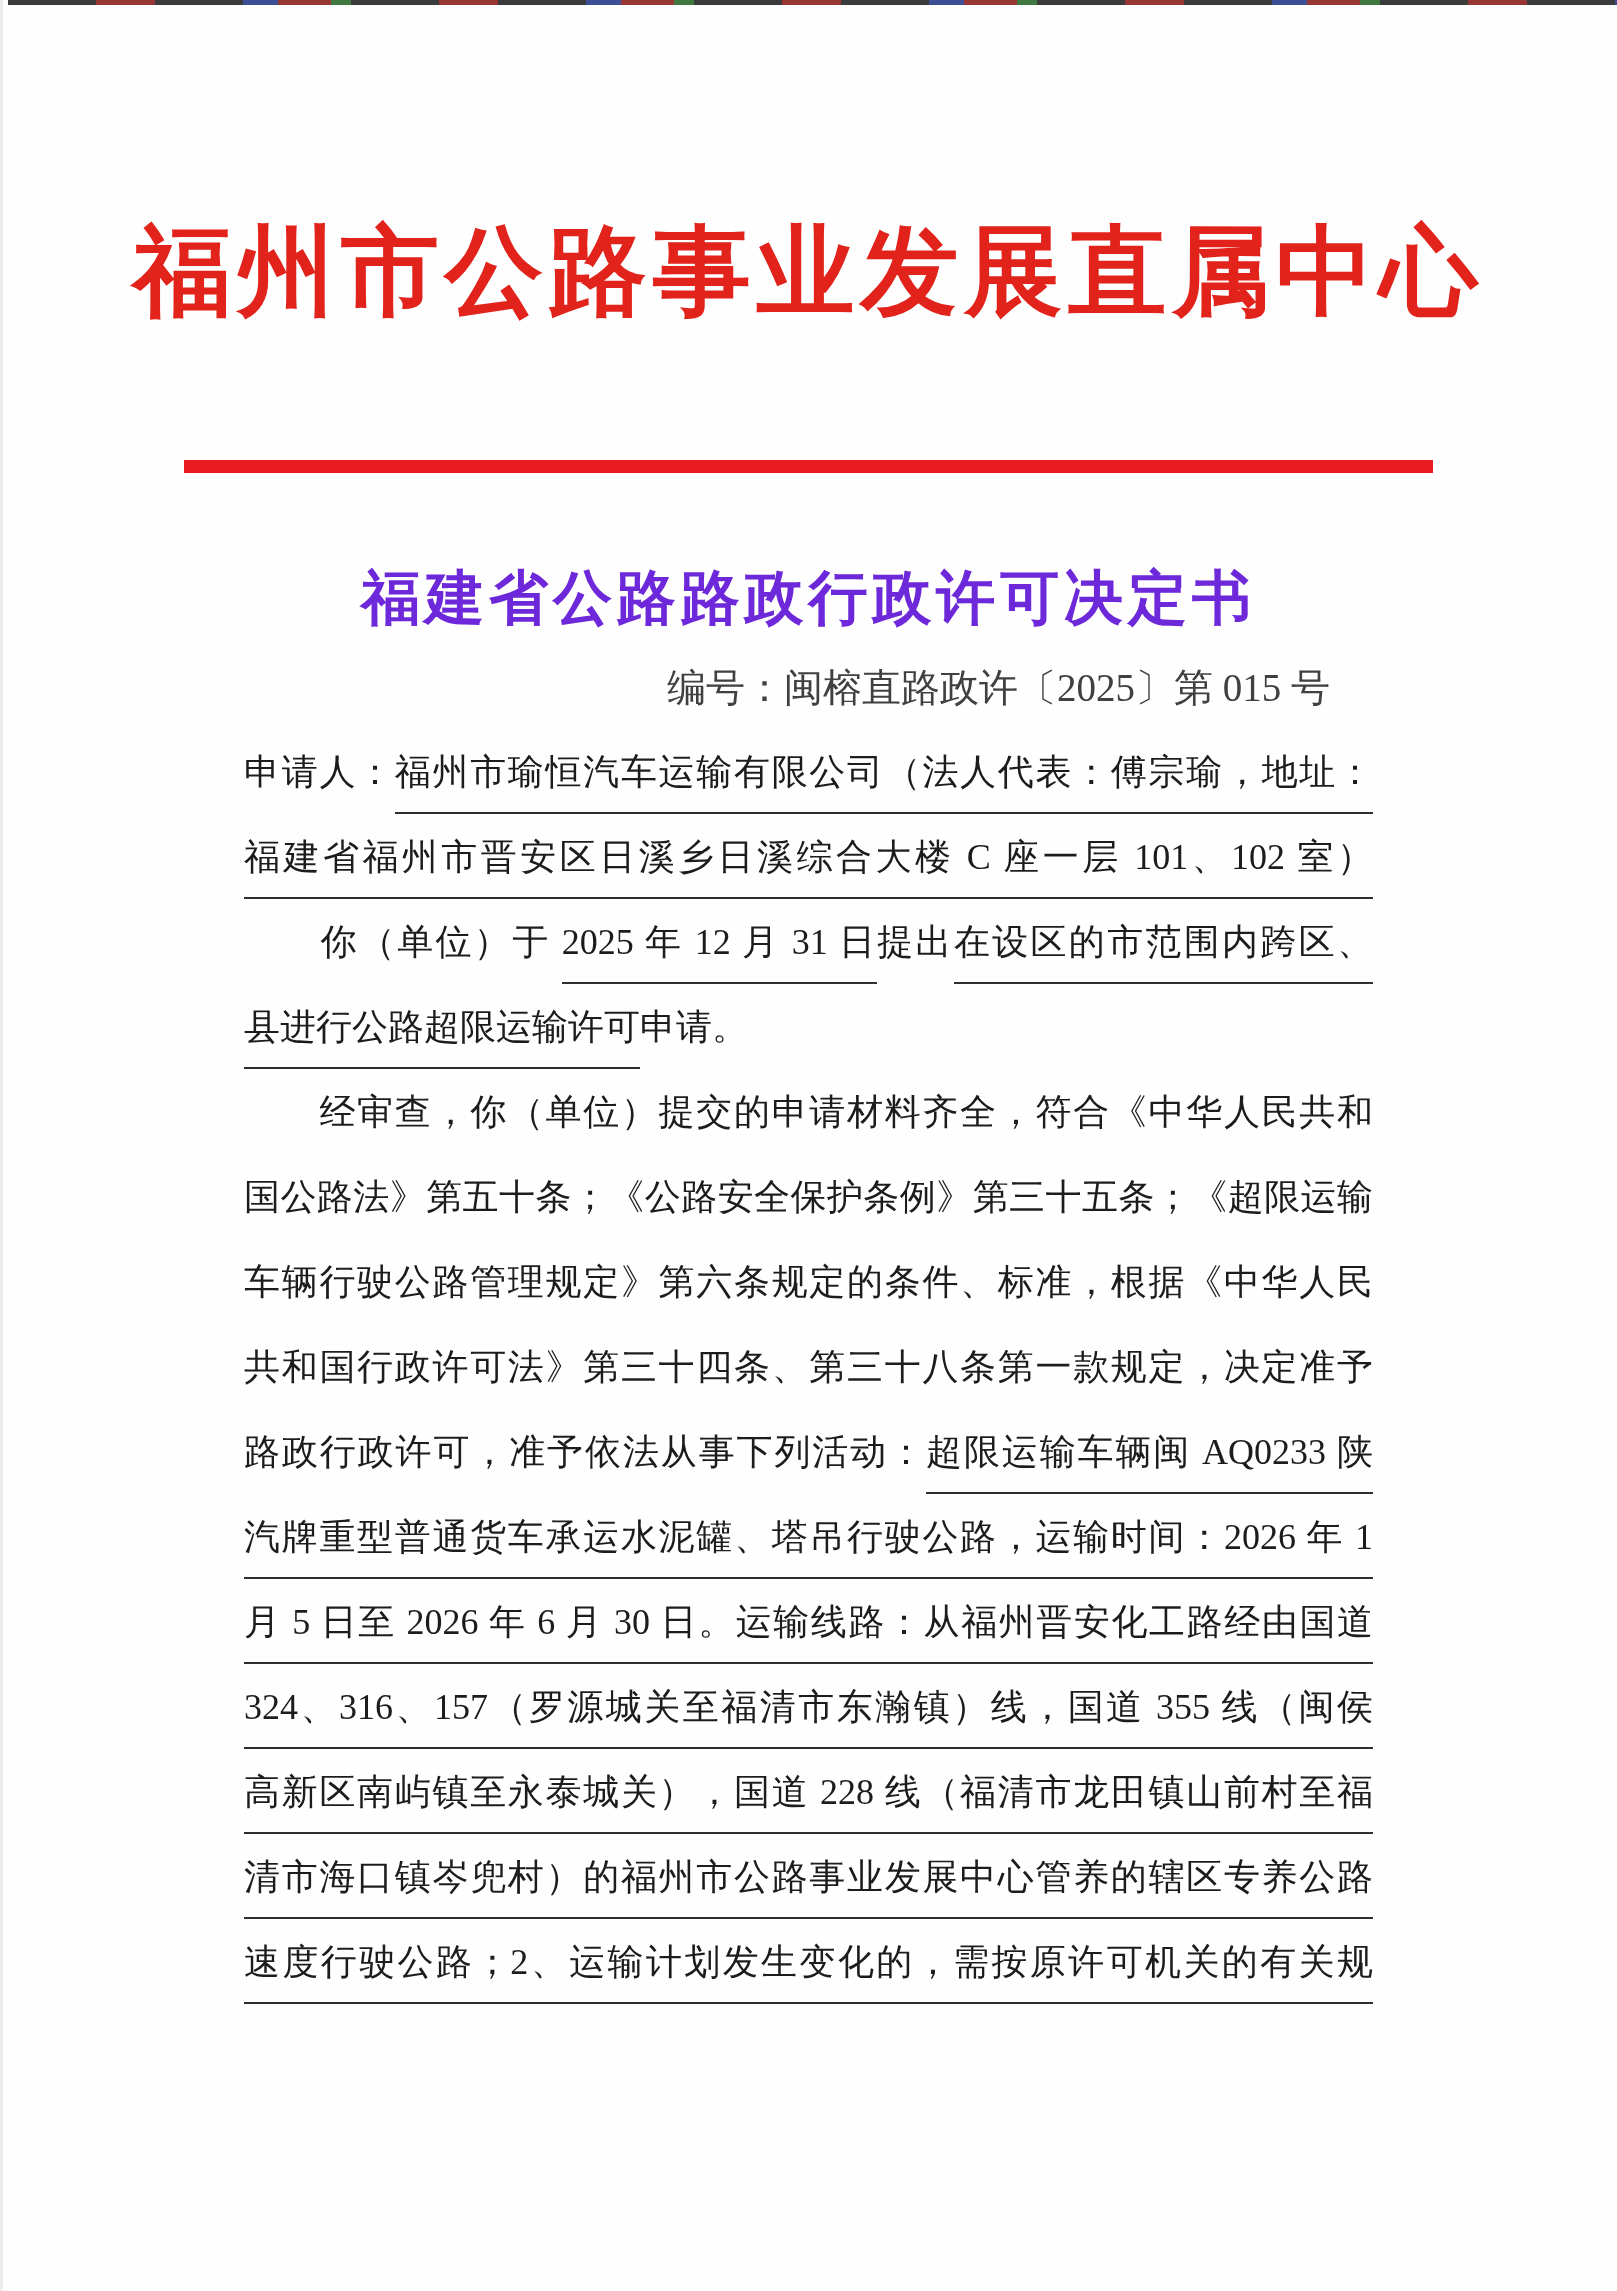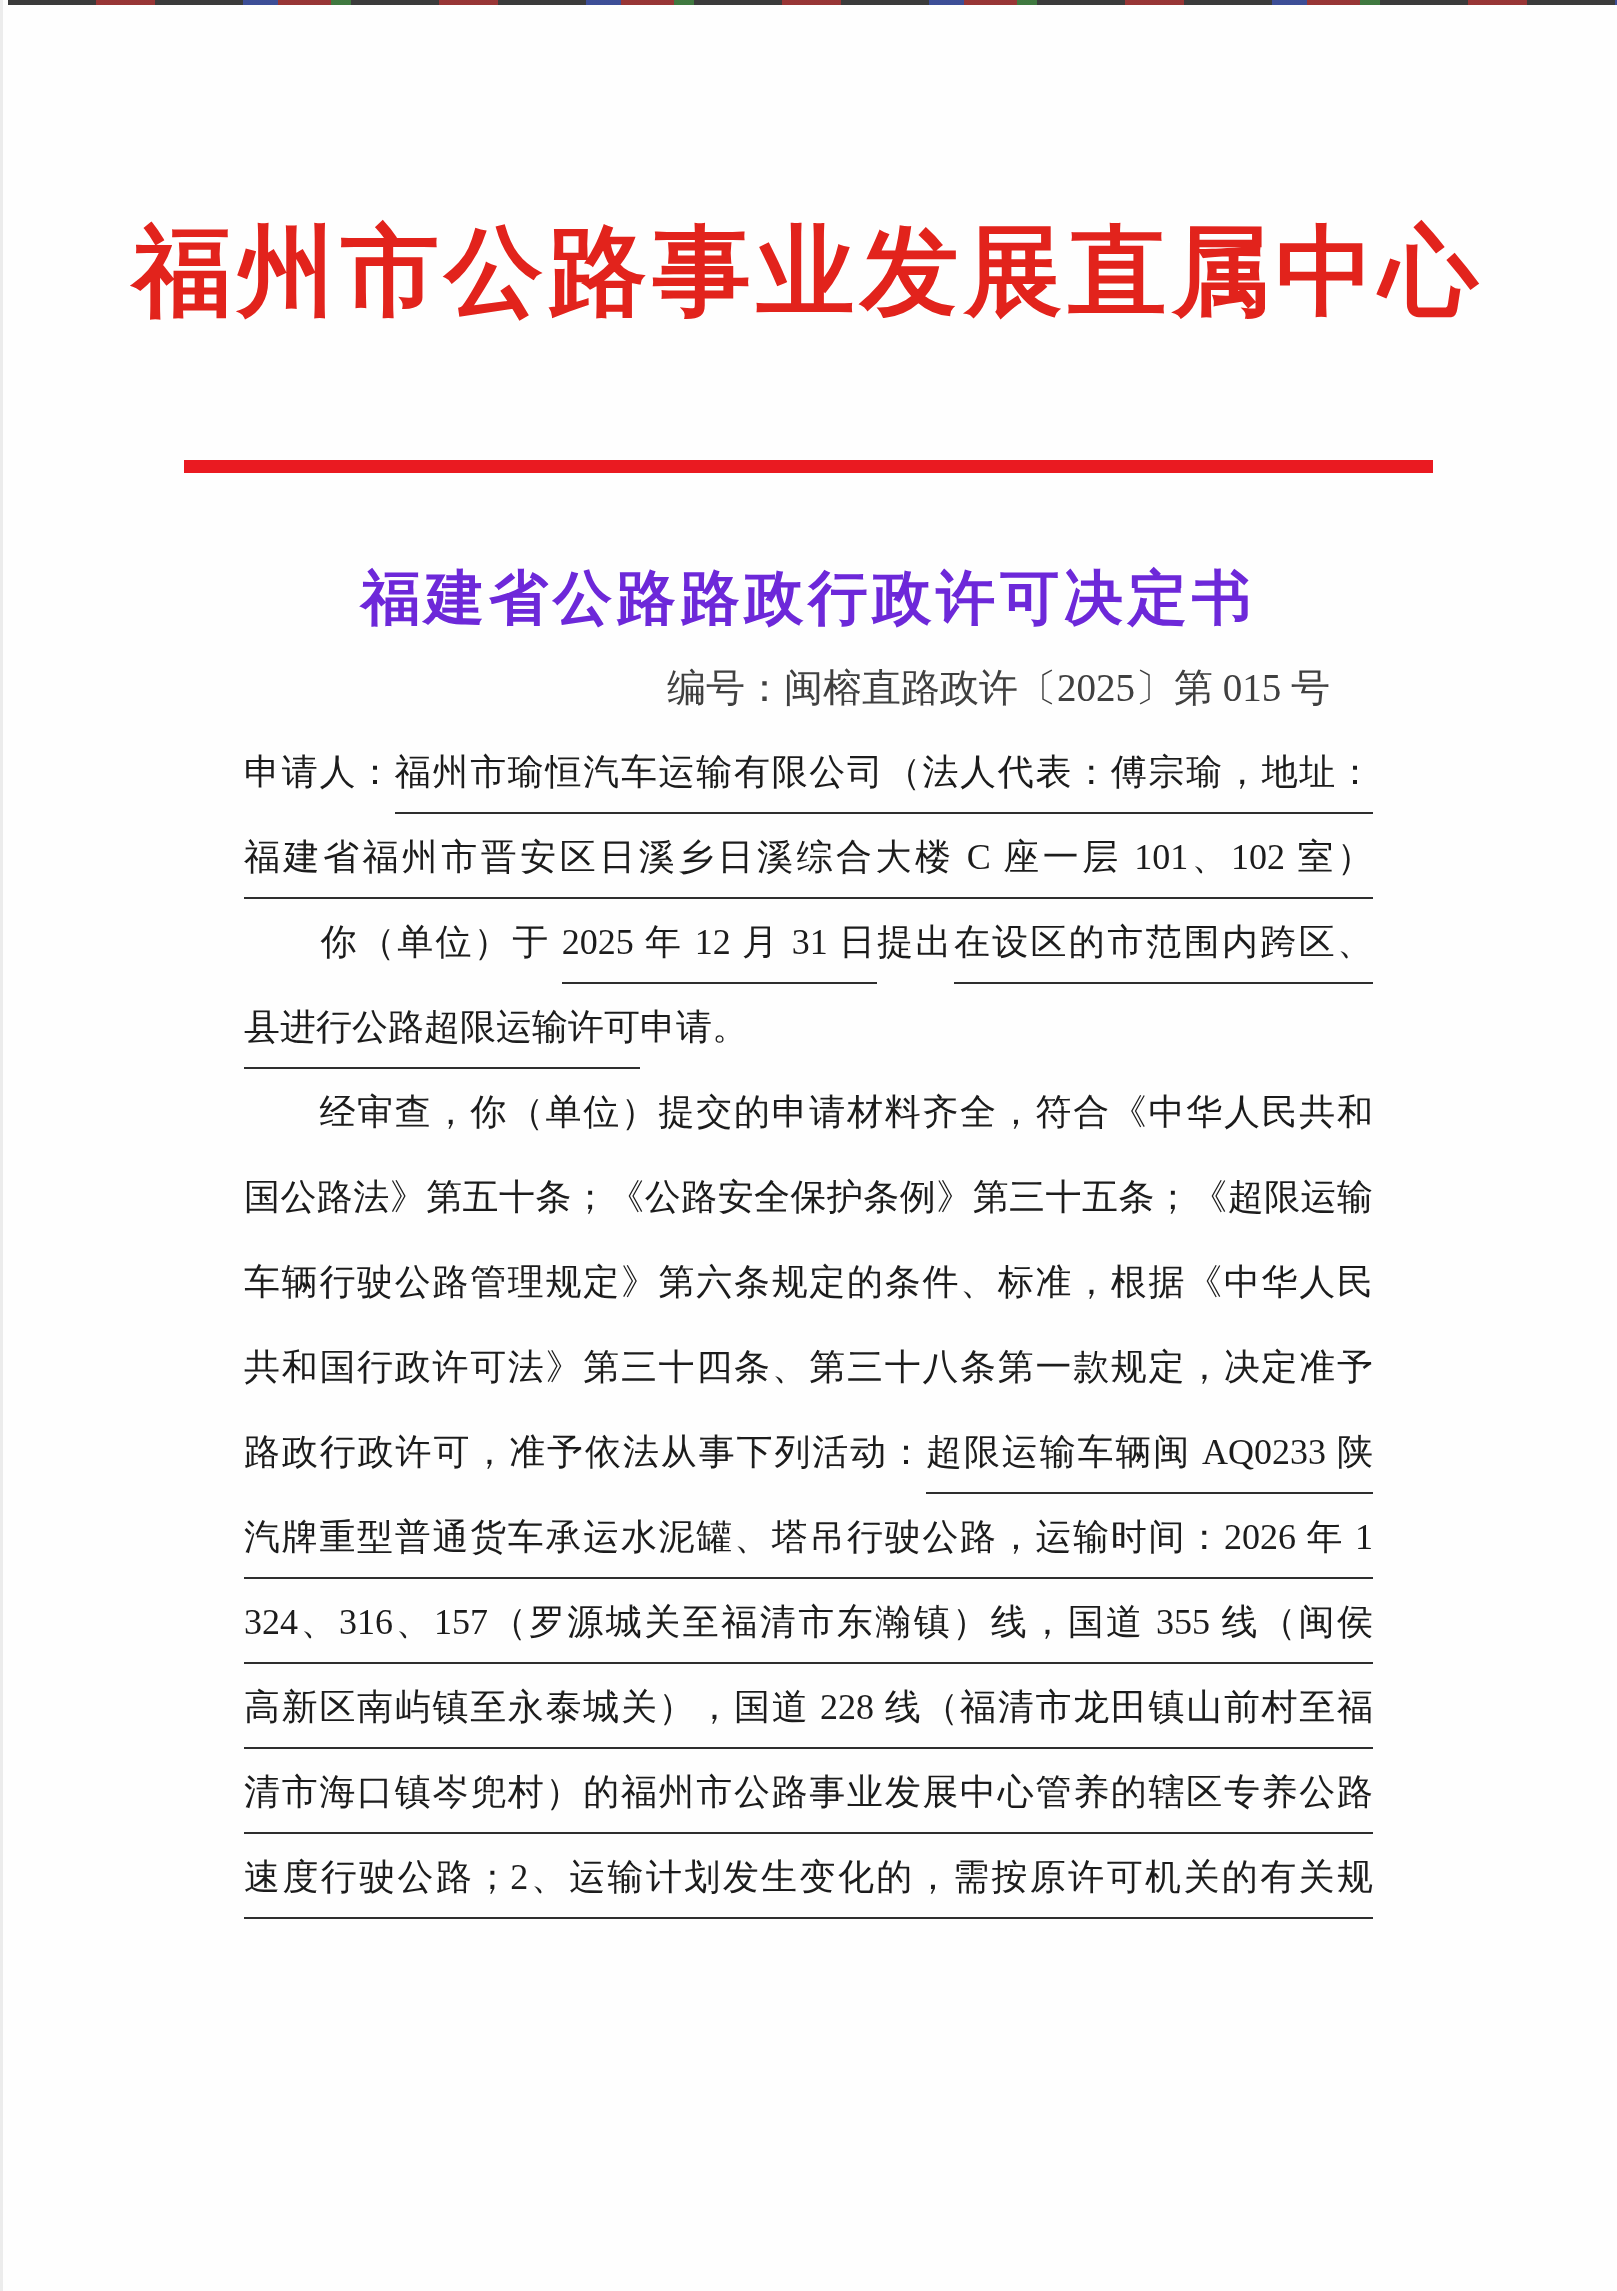--- a/index.html
+++ b/index.html
@@ -120,19 +120,20 @@
       <div class="line"><span class="seg">申请人：</span><span class="seg seg-u">福州市瑜恒汽车运输有限公司（法人代表：傅宗瑜，地址：</span></div>
       <div class="line"><span class="seg seg-u">福建省福州市晋安区日溪乡日溪综合大楼 C 座一层 101、102 室）</span></div>
       <div class="line"><span class="seg">　　你（单位）于 </span><span class="seg seg-u">2025 年 12 月 31 日</span><span class="seg">提出</span><span class="seg seg-u">在设区的市范围内跨区、</span></div>
       <div class="line short"><span class="seg seg-u">县进行公路超限运输许可</span><span class="seg">申请。</span></div>
       <div class="line"><span class="seg">　　经审查，你（单位）提交的申请材料齐全，符合《中华人民共和</span></div>
       <div class="line"><span class="seg">国公路法》第五十条；《公路安全保护条例》第三十五条；《超限运输</span></div>
       <div class="line"><span class="seg">车辆行驶公路管理规定》第六条规定的条件、标准，根据《中华人民</span></div>
       <div class="line"><span class="seg">共和国行政许可法》第三十四条、第三十八条第一款规定，决定准予</span></div>
       <div class="line"><span class="seg">路政行政许可，准予依法从事下列活动：</span><span class="seg seg-u">超限运输车辆闽 AQ0233 陕</span></div>
       <div class="line"><span class="seg seg-u">汽牌重型普通货车承运水泥罐、塔吊行驶公路，运输时间：2026 年 1</span></div>
+      <div class="line"><span class="seg seg-u">月 5 日至 2026 年 6 月 30 日。运输线路：从福州晋安化工路经由国道</span></div>
       <div class="line"><span class="seg seg-u">324、316、157（罗源城关至福清市东瀚镇）线，国道 355 线（闽侯</span></div>
       <div class="line"><span class="seg seg-u">高新区南屿镇至永泰城关），国道 228 线（福清市龙田镇山前村至福</span></div>
       <div class="line"><span class="seg seg-u">清市海口镇岑兜村）的福州市公路事业发展中心管养的辖区专养公路</span></div>
       <div class="line"><span class="seg seg-u">速度行驶公路；2、运输计划发生变化的，需按原许可机关的有关规</span></div>
     </div>
 </div>
 
 
 </body></html>

